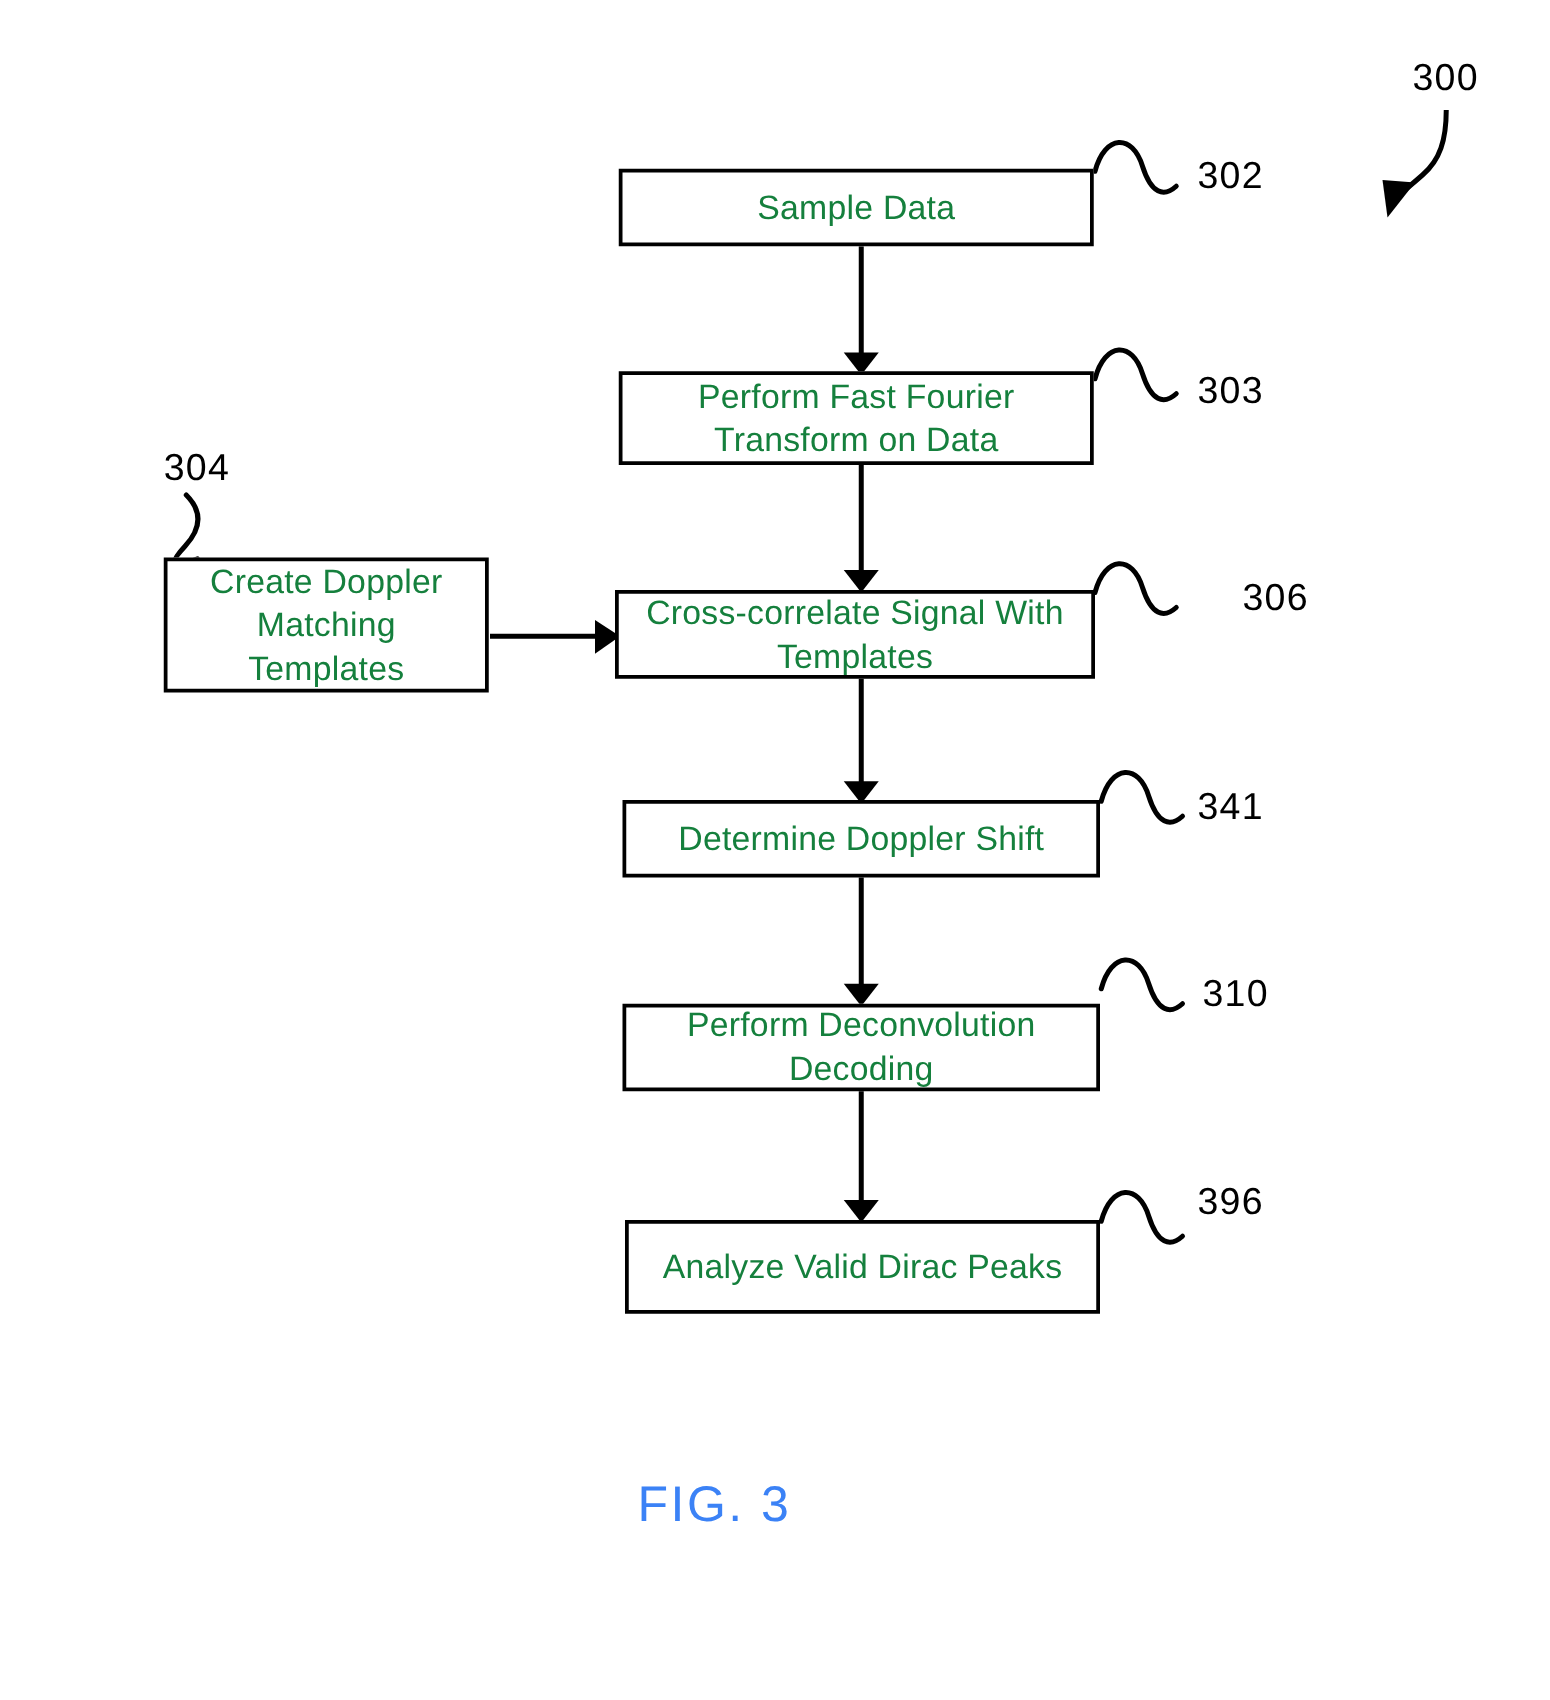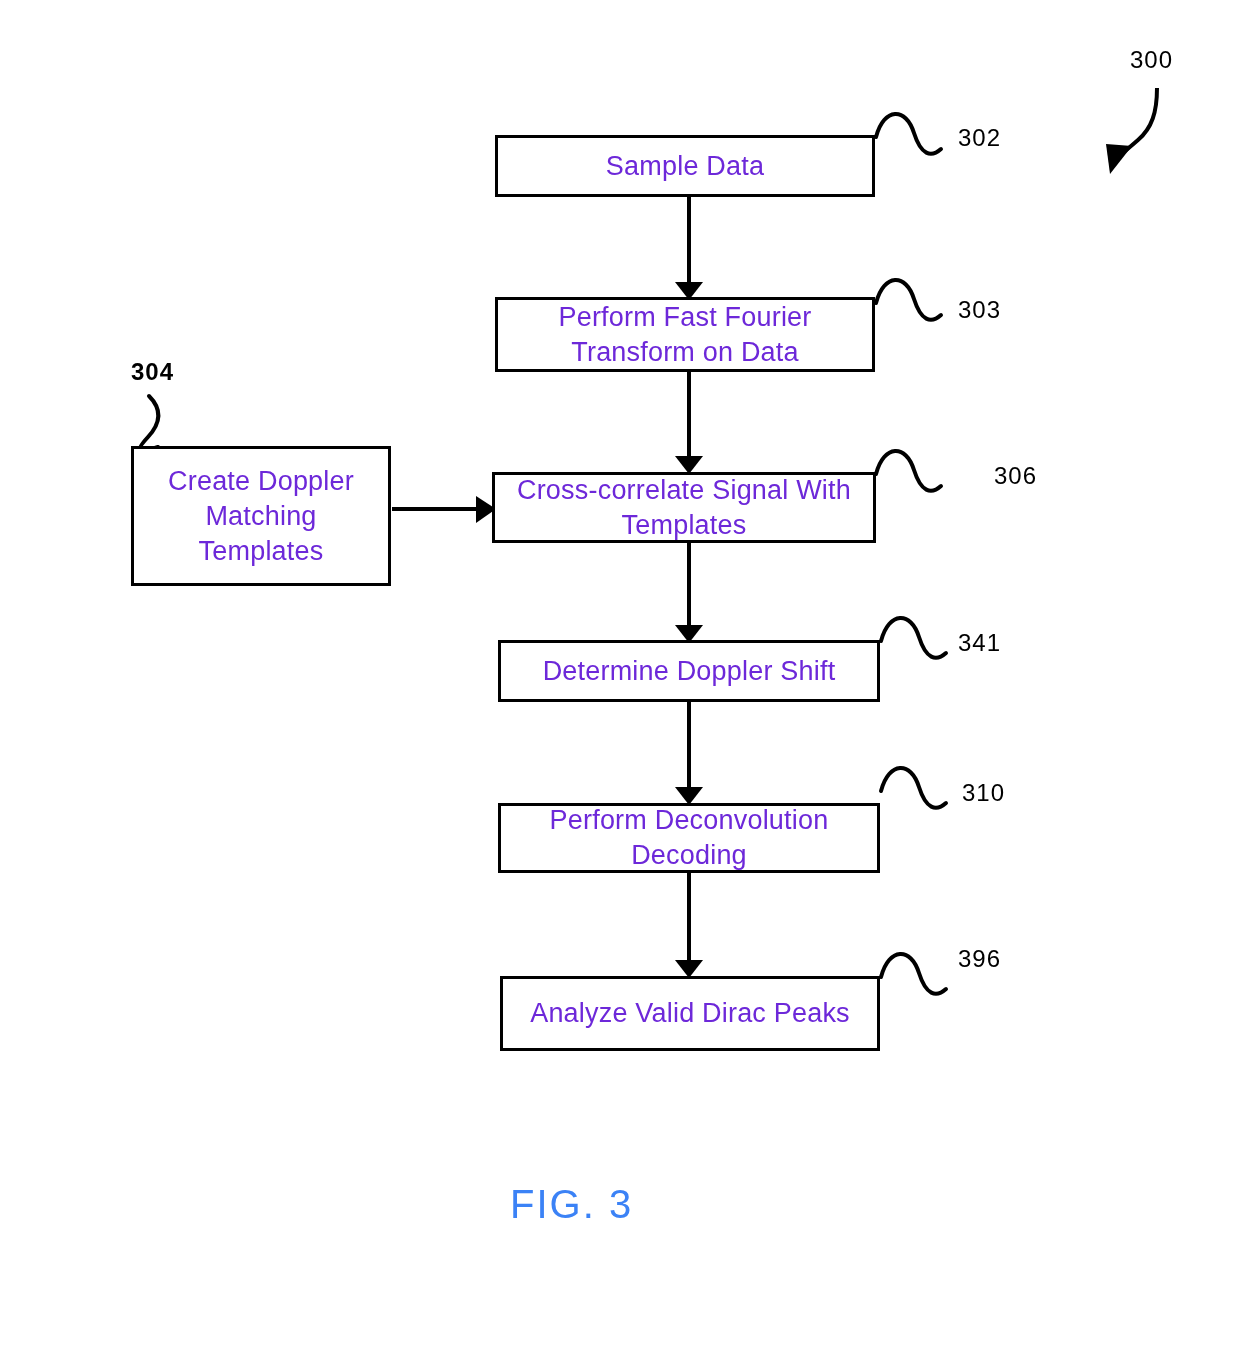--- a/index.html
+++ b/index.html
@@ -29,27 +29,27 @@
     box-sizing: border-box;
     display: flex;
     align-items: center;
     justify-content: center;
     text-align: center;
   }
   .proc-label {
     font-size: 27px;
     line-height: 35px;
     letter-spacing: 0.2px;
-    color: #6d28d9;
+    color: #15803d;
     white-space: pre-line;
     padding: 0 8px;
   }
   .ref-num {
     position: absolute;
-    font-size: 24px;
+    font-size: 30px;
     letter-spacing: 1px;
     color: #000000;
   }
   .fig-caption {
     position: absolute;
     font-size: 40px;
     font-weight: normal;
     letter-spacing: 2px;
     color: #3b82f6;
   }
@@ -105,21 +105,21 @@
 
   <div class="proc-box" style="left:495px; top:135px; width:380px; height:62px;">
     <span class="proc-label">Sample Data</span>
   </div>
 
   <div class="proc-box" style="left:495px; top:297px; width:380px; height:75px;">
     <span class="proc-label">Perform Fast Fourier
 Transform on Data</span>
   </div>
 
-  <div class="proc-box" style="left:131px; top:446px; width:260px; height:140px;">
+  <div class="proc-box" style="left:131px; top:446px; width:260px; height:108px;">
     <span class="proc-label">Create Doppler
 Matching
 Templates</span>
   </div>
 
   <div class="proc-box" style="left:492px; top:472px; width:384px; height:71px;">
     <span class="proc-label">Cross-correlate Signal With
 Templates</span>
   </div>
 
@@ -131,21 +131,21 @@
     <span class="proc-label">Perform Deconvolution
 Decoding</span>
   </div>
 
   <div class="proc-box" style="left:500px; top:976px; width:380px; height:75px;">
     <span class="proc-label">Analyze Valid Dirac Peaks</span>
   </div>
 
   <div class="ref-num" style="left:958px; top:124px;">302</div>
   <div class="ref-num" style="left:958px; top:296px;">303</div>
-  <div class="ref-num" style="left:131px; top:358px;font-weight:bold;">304</div>
+  <div class="ref-num" style="left:131px; top:358px;">304</div>
   <div class="ref-num" style="left:962px; top:462px;margin-left:32px;">306</div>
   <div class="ref-num" style="left:958px; top:629px;">341</div>
   <div class="ref-num" style="left:962px; top:779px;">310</div>
   <div class="ref-num" style="left:958px; top:945px;">396</div>
 
   <div class="ref-num" style="left:1130px; top:46px;">300</div>
 
   <div class="fig-caption" style="left:510px; top:1182px;">FIG. 3</div>
 
 </div>

